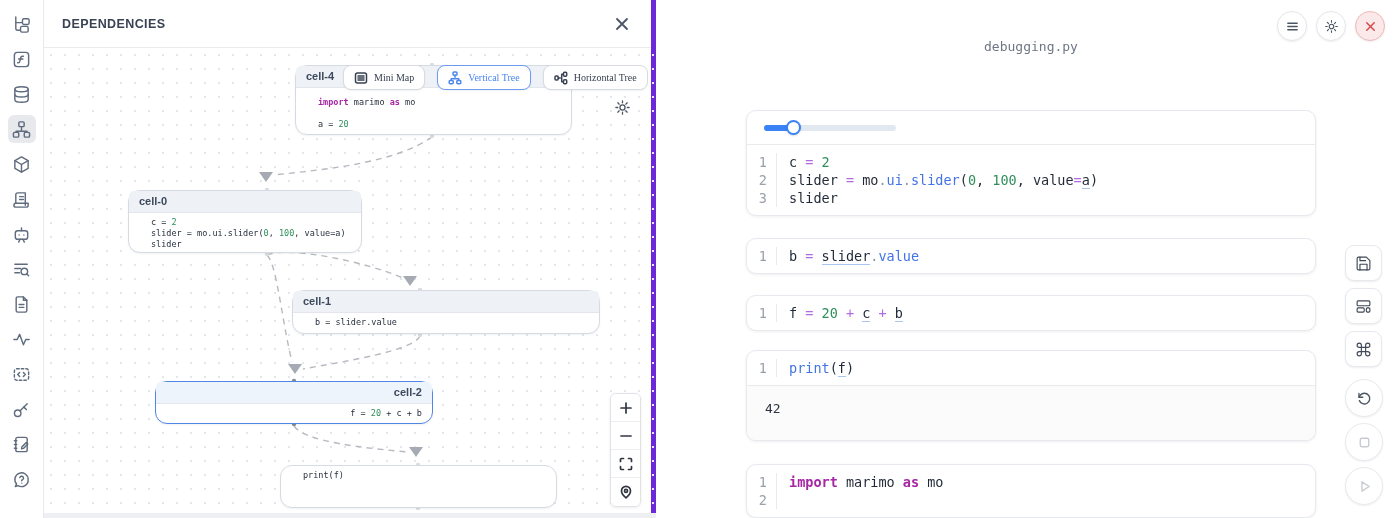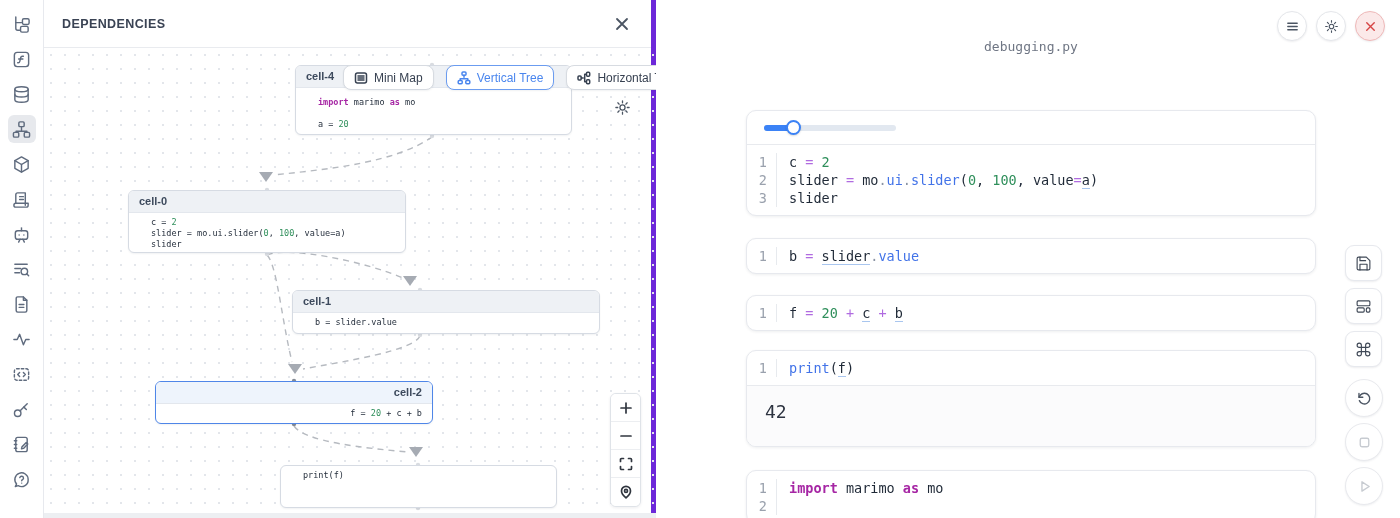--- a/index.html
+++ b/index.html
@@ -21,34 +21,34 @@
   .dep-header { height:48px; border-bottom:1px solid #e9ebef; display:flex; align-items:center;
     justify-content:space-between; padding:0 18px; }
   .dep-title { font-size:12.5px; font-weight:bold; letter-spacing:.4px; color:#3a4354; }
   .dep-close { border:none; background:none; color:#4b5563; cursor:pointer; width:22px; height:22px;
     display:flex; align-items:center; justify-content:center; }
   .dep-close svg { width:14px; height:14px; stroke:currentColor; stroke-width:1.8; stroke-linecap:round; }
   .graph { position:absolute; top:48px; left:0; width:611px; height:464px;
     background-image:radial-gradient(#e3e6eb 1.1px, transparent 1.1px); background-size:14px 14px; }
   .edges { position:absolute; left:0; top:0; pointer-events:none; }
 
-  .gnode { position:absolute; background:#fff; border:1px solid #d6dbe3; border-radius:6px;
+  .gnode { position:absolute; background:#fff; border:1px solid #d6dbe3; border-radius:12px;
     box-shadow:0 1px 2px rgba(20,30,50,.06); cursor:pointer; }
   .gnode-head { background:#eef1f5; border-bottom:1px solid #e3e7ed; border-radius:5px 5px 0 0;
     padding:4px 10px; font-size:11px; font-weight:bold; color:#3d4a5d; height:22px; }
   .gnode-body { padding:4px 10px; font-family:"DejaVu Sans Mono", monospace; font-size:8.5px;
     line-height:11px; color:var(--nodeplain); white-space:pre; }
   .gnode.selected { border:1.5px solid #4f86e8;text-align:right; }
   .gnode.selected .gnode-head { background:#eef4fc; }
   .gnode.pad-top .gnode-body { padding-top:9px; }
 
   .gtoolbar { position:absolute; top:17px; left:299px; display:flex; gap:12px; }
   .gtb { display:flex; align-items:center; gap:6px; background:#fff; border:1px solid #d7dbe1;
-    border-radius:8px; padding:0 10px; height:25px; font-size:12px; color:#374151; cursor:pointer;
-    box-shadow:0 1px 2px rgba(20,30,50,.06); white-space:nowrap; }
+    border-radius:8px; padding:0 10px; height:25px; font-size:10px; color:#374151; cursor:pointer;
+    box-shadow:0 1px 2px rgba(20,30,50,.06); white-space:nowrap;font-family:Liberation Serif, serif; }
   .gtb svg { width:14px; height:14px; stroke:currentColor; fill:none; stroke-width:1.5; stroke-linejoin:round; stroke-linecap:round;}
   .gtb.active { border:1.5px solid #6b9cf0; color:#4a86ee; }
   .graph-gear { position:absolute; left:568px; top:51px; width:20px; height:20px; border:none;
     background:transparent; color:#4b5563; cursor:pointer; }
   .graph-gear svg, .gearsvg { width:17px; height:17px; stroke:currentColor; fill:none; stroke-width:1.5; stroke-linecap:round;}
 
   .zoomctl { position:absolute; left:566px; top:345px; width:31px; background:#fff;
     border:1px solid #dfe3e8; border-radius:6px; box-shadow:0 1px 3px rgba(20,30,50,.08); overflow:hidden;}
   .zbtn { width:100%; height:28px; background:#fff; border:none; border-bottom:1px solid #eceef1;
     display:flex; align-items:center; justify-content:center; color:#30363f; cursor:pointer; }
@@ -81,21 +81,21 @@
   .tk-dot { color:#8a93a3; }
   .tk-u { border-bottom:1.5px solid #a9c6ef; }
   .nrow { min-height:11px; }
 
   .out-slider { padding:14px 17px 13px; border-bottom:1px solid #e8eaee; }
   .strack { position:relative; width:132px; height:6px; background:#e2e8f0; border-radius:3px; cursor:pointer; }
   .sfill { position:absolute; left:0; top:0; height:6px; width:23%; background:#3b82f6; border-radius:3px; }
   .sthumb { position:absolute; left:calc(23% - 8px); top:-5px; width:15px; height:15px; border-radius:50%;
     background:#fff; border:2px solid #3b82f6; box-shadow:0 1px 2px rgba(0,0,0,.15); }
   .out-text { border-top:1px solid #e8eaee; background:#fbfbfc; padding:15px 18px 24px;
-    font-family:"DejaVu Sans Mono", monospace; font-size:18px; color:#2d3340; }
+    font-family:"DejaVu Sans Mono", monospace; font-size:13px; color:#2d3340; }
 
   .gap22{ height:22px; } .gap21{ height:21px; } .gap19{ height:19px; } .gap23{ height:23px; }
 
   .sq-btns { position:absolute; left:689px; top:245px; display:flex; flex-direction:column; gap:7px; }
   .sqbtn { width:37px; height:36px; background:#fff; border:1px solid #e7e9ee; border-radius:9px;
     box-shadow:0 1px 2px rgba(20,30,50,.08); display:flex; align-items:center; justify-content:center;
     color:#3f4856; cursor:pointer; }
   .sqbtn svg { width:17px; height:17px; stroke:currentColor; fill:none; stroke-width:1.6; stroke-linecap:round; stroke-linejoin:round; }
   .circ-btns { position:absolute; left:689px; top:379px; display:flex; flex-direction:column; gap:3px; }
   .ccbtn { width:38px; height:38px; border-radius:50%; background:#fff; border:1px solid #e9eaee;
@@ -249,21 +249,21 @@
         <g fill="#858c96">
           <circle cx="250" cy="333" r="2.2"></circle>
             <circle cx="250" cy="376" r="2.2"></circle>
         </g>
       </svg>
 
       <div class="gnode pad-top" style="left:251px;top:17px;width:277px;height:70px">
         <div class="gnode-head">cell-4</div>
         <div class="gnode-body"><div class="nrow"><span class="ctext"><span class="tk-kw">import</span><span> marimo </span><span class="tk-kw">as</span><span> mo</span></span></div><div class="nrow"><span class="ctext">&nbsp;</span></div><div class="nrow"><span class="ctext"><span>a = </span><span class="tk-num">20</span></span></div></div>
       </div>
-      <div class="gnode" style="left:84px;top:142px;width:278px;height:63px">
+      <div class="gnode" style="left:84px;top:142px;width:234px;height:63px">
         <div class="gnode-head">cell-0</div>
         <div class="gnode-body"><div class="nrow"><span class="ctext"><span>c = </span><span class="tk-num">2</span></span></div><div class="nrow"><span class="ctext"><span>slider = mo.ui.slider(</span><span class="tk-num">0</span><span>, </span><span class="tk-num">100</span><span>, value=a)</span></span></div><div class="nrow"><span class="ctext"><span>slider</span></span></div></div>
       </div>
       <div class="gnode" style="left:248px;top:242px;width:308px;height:44px">
         <div class="gnode-head">cell-1</div>
         <div class="gnode-body"><div class="nrow"><span class="ctext"><span>b = slider.value</span></span></div></div>
       </div>
       <div class="gnode selected" style="left:111px;top:333px;width:278px;height:43px">
         <div class="gnode-head">cell-2</div>
         <div class="gnode-body"><div class="nrow"><span class="ctext"><span>f = </span><span class="tk-num">20</span><span> + c + b</span></span></div></div>

